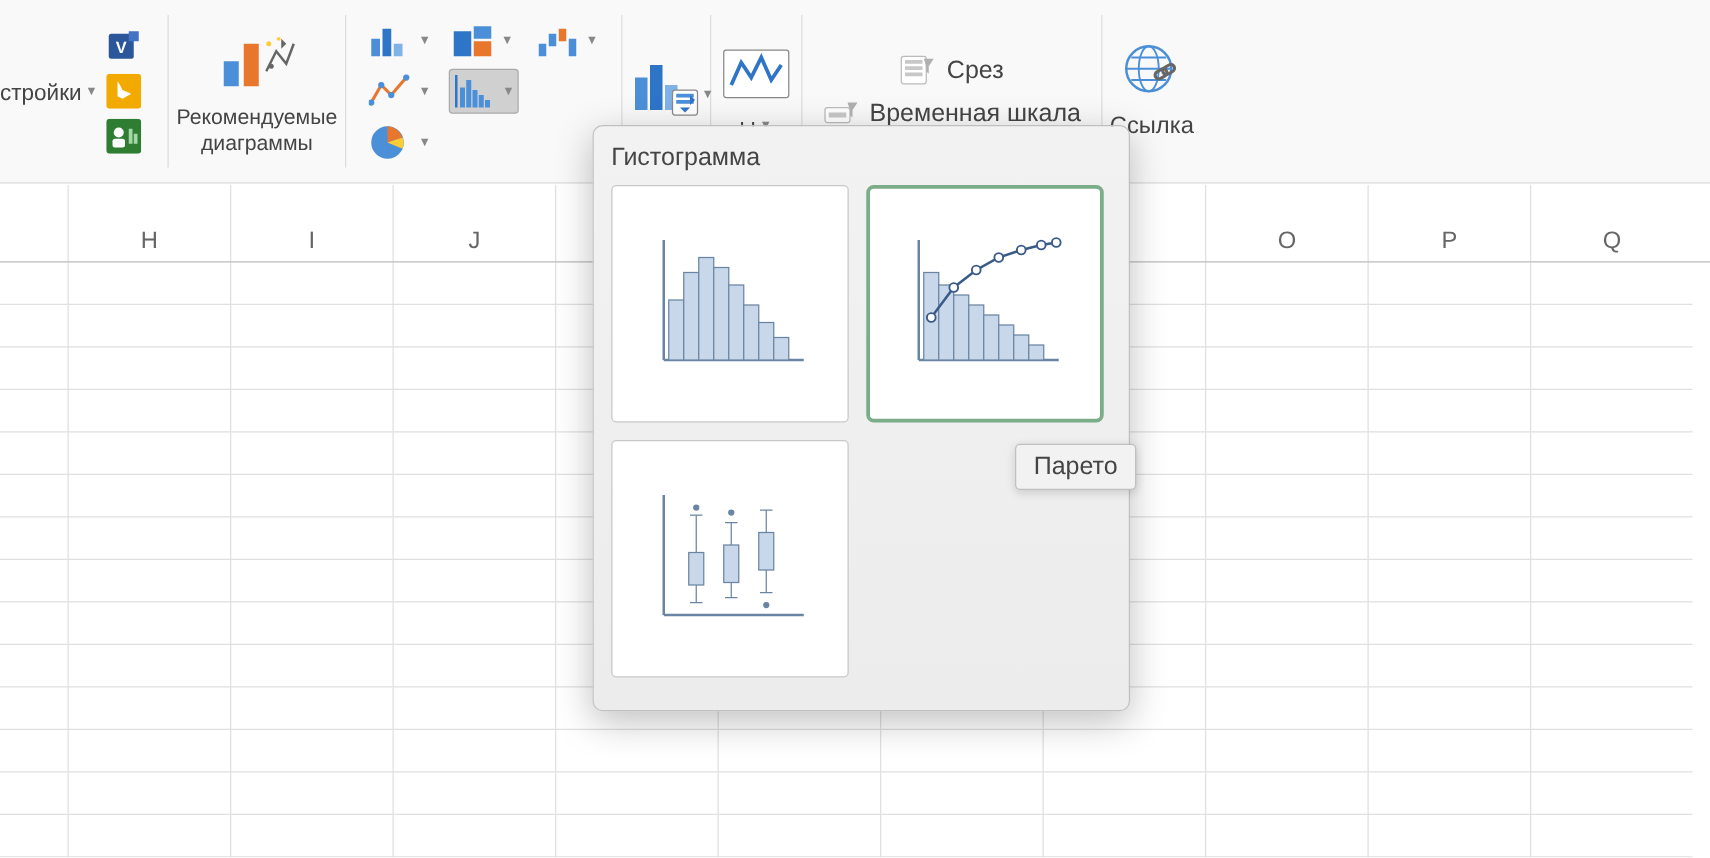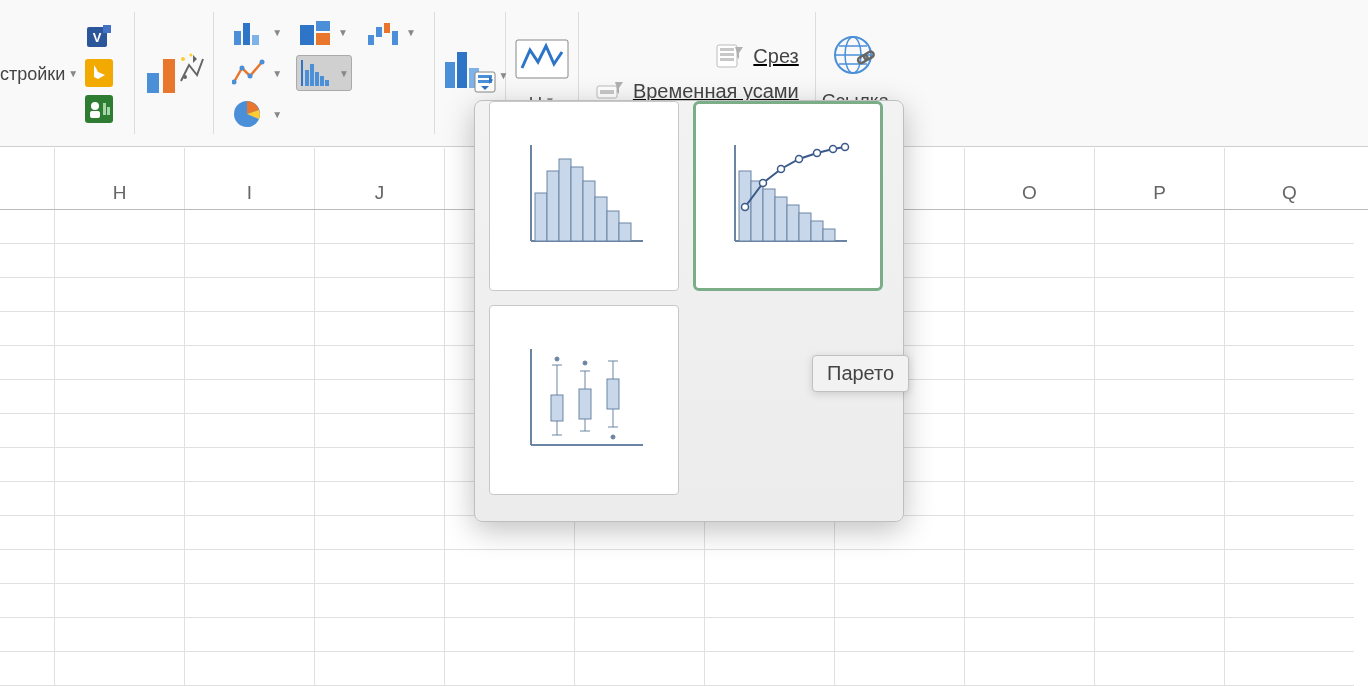--- a/index.html
+++ b/index.html
@@ -194,20 +194,22 @@
       <rect x="6" y="28" width="12" height="20" fill="#4a8fd8"></rect>
       <rect x="22" y="14" width="12" height="34" fill="#e8762d"></rect>
       <g transform="translate(38,8)">
         <circle cx="6" cy="24" r="2" fill="#666"></circle>
         <path d="M2 28 L10 12 L18 22 L24 6" stroke="#666" stroke-width="2" fill="none"></path>
         <path d="M14 2 L18 6 L14 10" fill="#666"></path>
         <circle cx="4" cy="6" r="2" fill="#ffcc33"></circle>
         <circle cx="12" cy="2" r="1.5" fill="#ffcc33"></circle>
       </g>
     </svg>
+    <span class="ribbon-label" style="white-space:pre-line;">Рекомендуемые
+диаграммы</span>
   </div>
 
   <div class="ribbon-sep"></div>
 
   <div class="ribbon-group" style="padding:8px 16px;">
     <div class="chart-grid">
       <div class="chart-btn">
         <svg width="34" height="30">
             <rect x="2" y="14" width="7" height="14" fill="#4a8fd8"></rect>
             <rect x="11" y="6" width="7" height="22" fill="#2e75c8"></rect>
@@ -293,38 +295,38 @@
       <path d="M10 34 L18 16 L26 28 L34 12 L42 30 L50 18" stroke="#2e75c8" stroke-width="3" fill="none"></path>
     </svg>
     <div style="display:flex;align-items:center;">
       <span class="ribbon-label" style="font-size:18px;">ы</span>
       <span class="drop-arrow">▼</span>
     </div>
   </div>
 
   <div class="ribbon-sep"></div>
 
-  <div class="ribbon-group" style="align-items:flex-end;justify-content:center;text-decoration:underline;">
+  <div class="ribbon-group" style="align-items:center;justify-content:center;">
     <div class="filter-row">
       <svg width="30" height="26">
           <rect x="2" y="2" width="20" height="22" rx="2" fill="#fff" stroke="#bbb"></rect>
           <rect x="5" y="5" width="14" height="3" fill="#c8c8c8"></rect>
           <rect x="5" y="10" width="14" height="3" fill="#c8c8c8"></rect>
           <rect x="5" y="15" width="14" height="3" fill="#c8c8c8"></rect>
           <path d="M20 4 L28 4 L24 10 L24 16 L22 14 L22 10 Z" fill="#b0b0b0"></path>
         </svg>
       <span class="ribbon-label" style="font-size:20px;">Срез</span>
     </div>
     <div class="filter-row">
       <svg width="30" height="26">
           <rect x="2" y="8" width="20" height="12" rx="2" fill="#fff" stroke="#bbb"></rect>
           <rect x="5" y="12" width="14" height="4" fill="#c8c8c8"></rect>
           <path d="M20 4 L28 4 L24 10 L24 16 L22 14 L22 10 Z" fill="#b0b0b0"></path>
         </svg>
-      <span class="ribbon-label" style="font-size:20px;">Временная усами</span>
+      <span class="ribbon-label" style="font-size:20px;">Временная шкала</span>
     </div>
   </div>
 
   <div class="ribbon-sep"></div>
 
   <div class="ribbon-group big-btn">
     <svg width="52" height="50">
       <circle cx="24" cy="22" r="18" fill="none" stroke="#4a8fd8" stroke-width="2"></circle>
       <ellipse cx="24" cy="22" rx="8" ry="18" fill="none" stroke="#4a8fd8" stroke-width="1.5"></ellipse>
       <line x1="6" y1="22" x2="42" y2="22" stroke="#4a8fd8" stroke-width="1.5"></line>
@@ -534,20 +536,21 @@
         <div class="cell" style="width: 130px;"></div>
         <div class="cell" style="width: 130px;"></div>
         <div class="cell" style="width: 130px;"></div>
         <div class="cell" style="width: 130px;"></div>
         <div class="cell" style="width: 130px;"></div>
       </div>
     </div>
 </div>
 
 <div class="chart-panel">
+  <div class="panel-section-title">Гистограмма</div>
   <div class="panel-thumbs">
     <div class="thumb">
       <svg width="130" height="110">
         <line x1="12" y1="4" x2="12" y2="100" stroke="#6a85a3" stroke-width="2"></line>
         <line x1="12" y1="100" x2="124" y2="100" stroke="#6a85a3" stroke-width="2"></line>
         <rect x="16" y="52" width="12" height="48" fill="#c8d8ea" stroke="#6a85a3"></rect>
         <rect x="28" y="30" width="12" height="70" fill="#c8d8ea" stroke="#6a85a3"></rect>
         <rect x="40" y="18" width="12" height="82" fill="#c8d8ea" stroke="#6a85a3"></rect>
         <rect x="52" y="26" width="12" height="74" fill="#c8d8ea" stroke="#6a85a3"></rect>
         <rect x="64" y="40" width="12" height="60" fill="#c8d8ea" stroke="#6a85a3"></rect>

